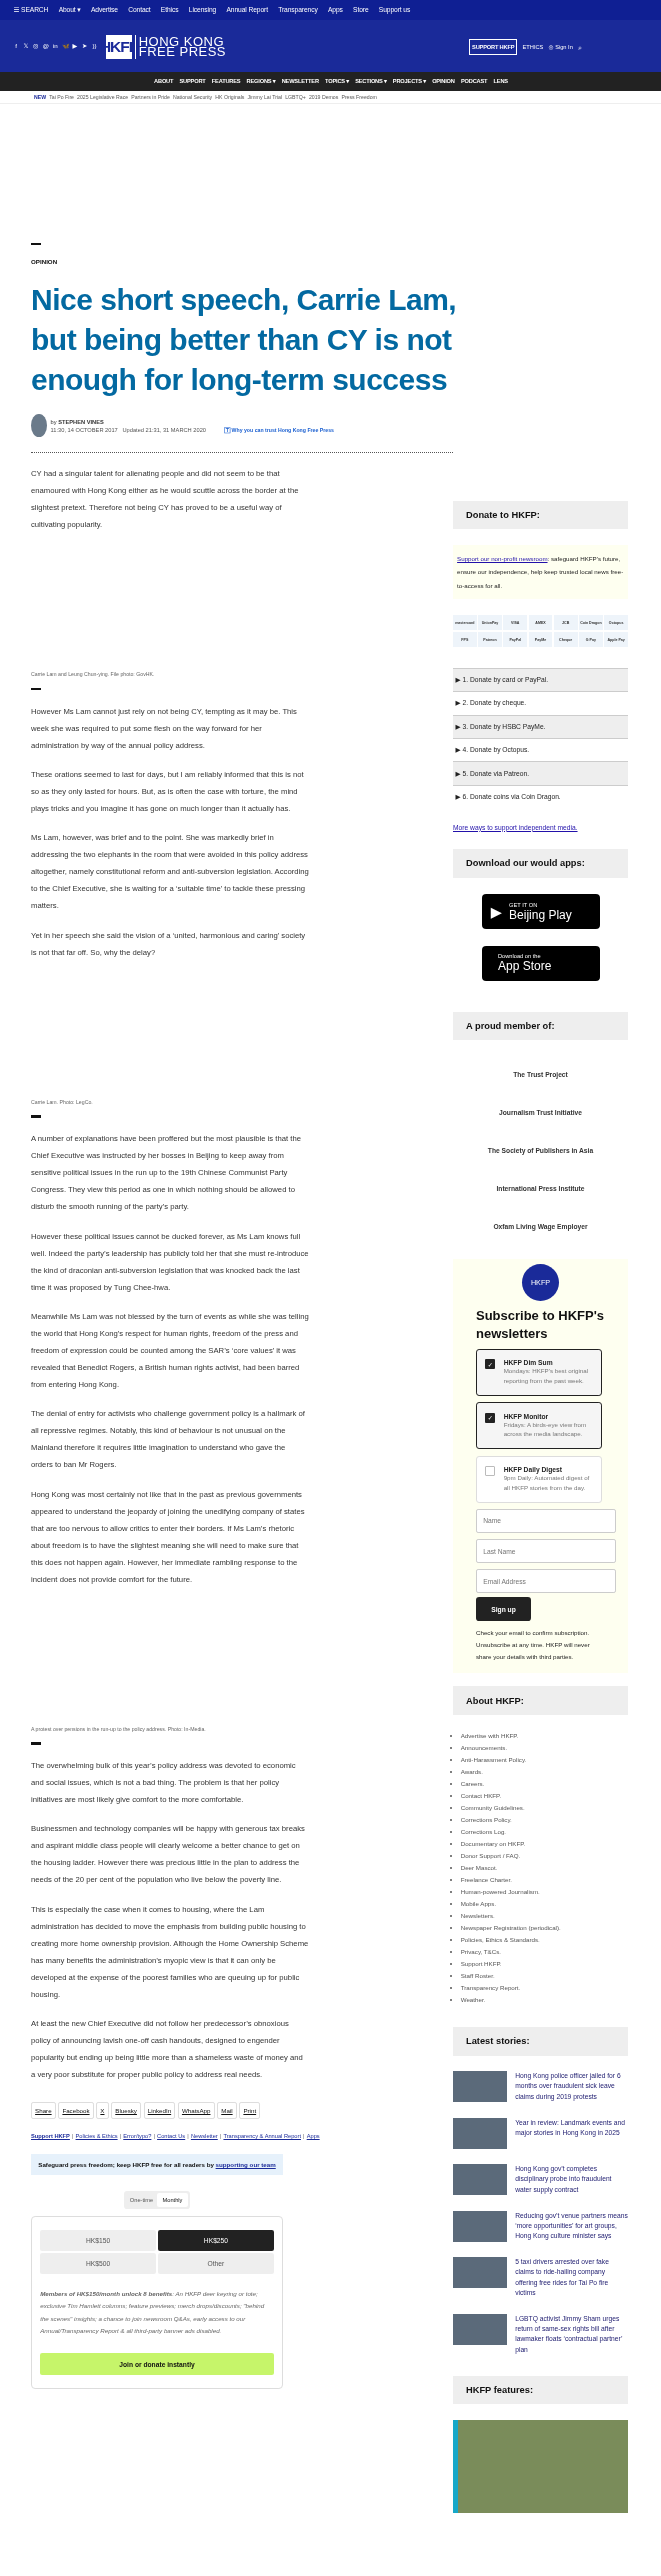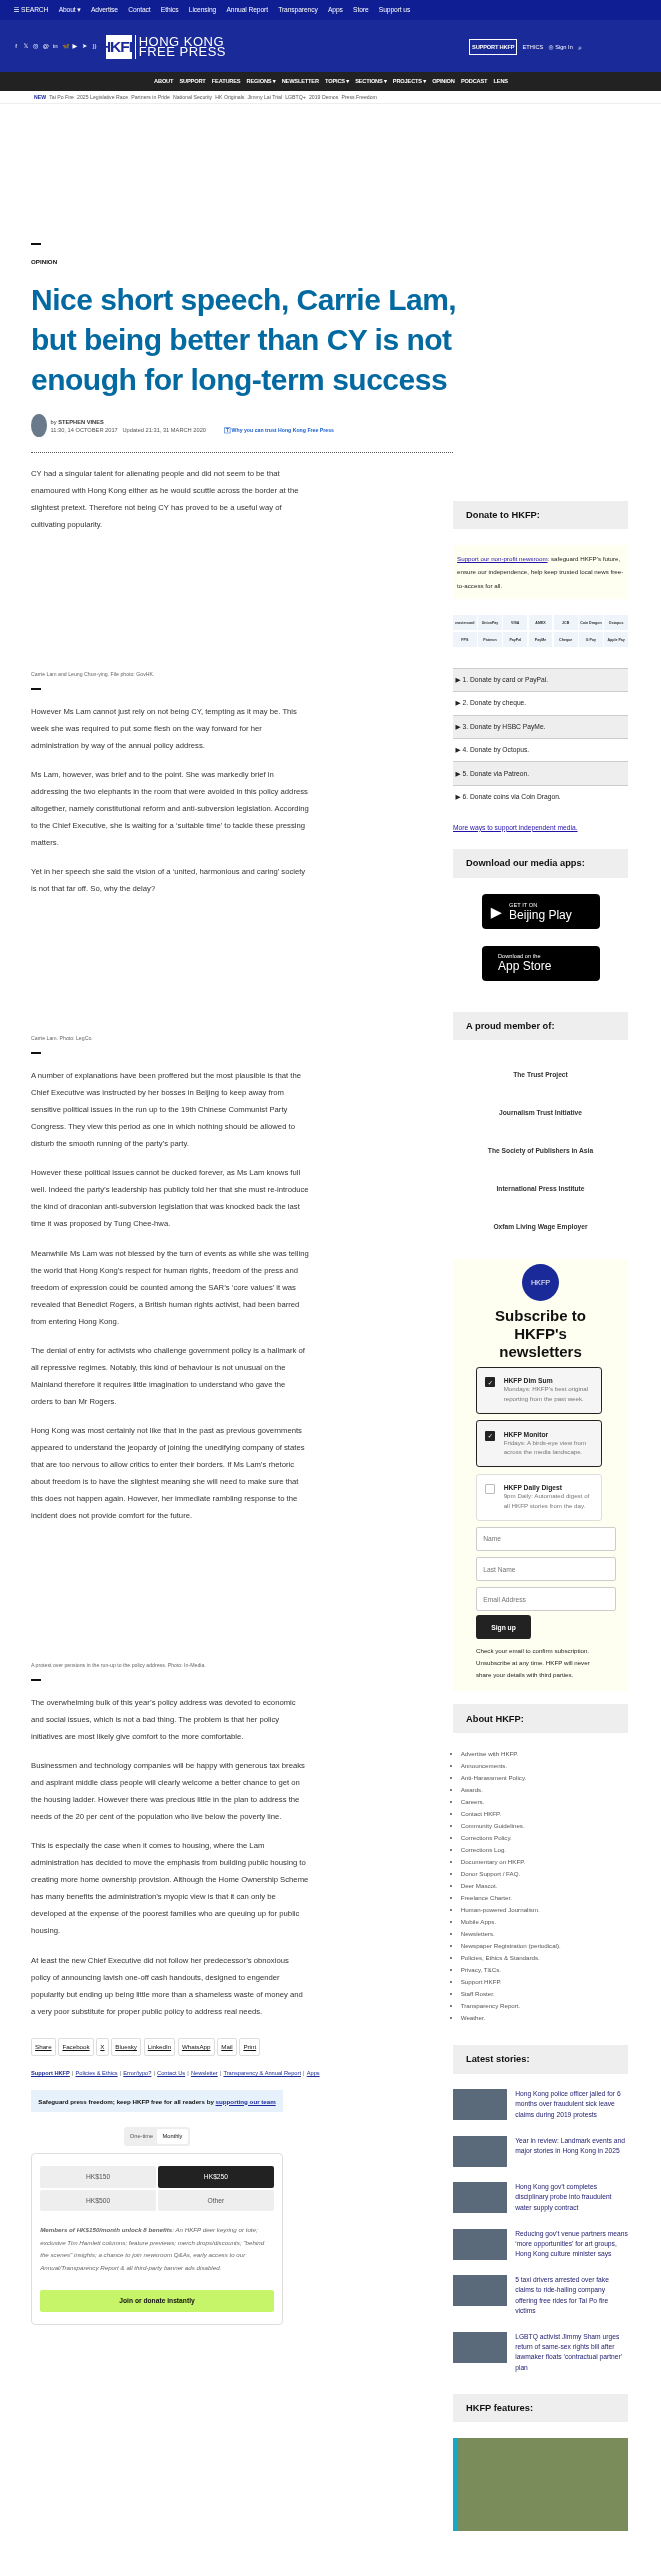--- a/index.html
+++ b/index.html
@@ -64,21 +64,21 @@
 .details div{border-top:0.5px solid #ccc;padding:7.2px 2.6px;font-size:6.7px;color:#222}
 .details div:nth-child(odd){background:#eee}
 .moreways{font-size:6.7px;color:#2211aa;text-decoration:underline;margin-top:15.5px}
 .appbtn{width:118px;height:35px;background:#000;border-radius:4.1px;margin:16.5px auto 0;display:flex;align-items:center;padding-left:9.3px;gap:7.2px;color:#fff}
 .appbtn .ico{font-size:14.4px}
 .appbtn .t1{font-size:5.7px}
 .appbtn .t2{font-size:12px}
 .members div{text-align:center;font-size:6.7px;font-weight:bold;margin-top:31px;color:#333}
 .newsletter{background:#fefff0;margin-top:29px;padding:5.2px 23px 10.3px}
 .nl-logo{width:37px;height:37px;border-radius:50%;background:#1a2a99;color:#fff;margin:0 auto;display:flex;align-items:center;justify-content:center;font-size:7.2px}
-.nl-title{text-align:center;font-weight:bold;font-size:15px;line-height:18px;margin-top:5.2px;color:#111}
+.nl-title{font-weight:bold;font-size:13px;line-height:18px;margin-top:5.2px;color:#111}
 .nl-opt{border:0.5px solid #222;border-radius:3.1px;background:#f5f5f5;margin-top:6.2px;padding:9.3px 8.2px;display:flex;gap:8.2px;width:126px}
 .nl-opt.off{border-color:#ddd;background:#fff}
 .chk{width:10.3px;height:10.3px;background:#222;color:#fff;font-size:6.2px;display:flex;align-items:center;justify-content:center;flex-shrink:0;border-radius:1px}
 .chk.off{background:#fff;border:0.5px solid #bbb}
 .nl-name{font-weight:bold;font-size:6.7px}
 .nl-desc{font-size:6.2px;color:#777;line-height:9.8px}
 .nl-input{border:0.5px solid #ccc;border-radius:2.1px;height:24px;margin-top:6.2px;width:140px;padding:0 6.2px;font-size:6.7px;color:#777;background:#fff}
 .signup{background:#222;color:#fff;width:55px;height:24px;border-radius:3.1px;margin-top:4.1px;display:flex;align-items:center;justify-content:center;font-size:6.7px;font-weight:bold}
 .nl-small{font-size:6.2px;line-height:12px;margin-top:5.2px;color:#222}
 .aboutlist{margin-top:15.5px;padding-left:7.7px;font-size:6.2px;color:#555;line-height:12px}
@@ -176,20 +176,21 @@
       <div class="trust"><span>🅃 </span><span>Why you can trust Hong Kong Free Press</span></div>
     </div>
     <div class="rule"></div>
 
     <div class="body" id="body">
         <p>CY had a singular talent for alienating people and did not seem to be that enamoured with Hong Kong either as he would scuttle across the border at the slightest pretext. Therefore not being CY has proved to be a useful way of cultivating popularity.</p>
         <div class="imgblock"></div>
         <div class="caption">Carrie Lam and Leung Chun-ying. File photo: GovHK.</div>
         <div class="dash" style="margin-top: 10.3px;"></div>
         <p>However Ms Lam cannot just rely on not being CY, tempting as it may be. This week she was required to put some flesh on the way forward for her administration by way of the annual policy address.</p>
+        <p>These orations seemed to last for days, but I am reliably informed that this is not so as they only lasted for hours.  But, as is often the case with torture, the mind plays tricks and you imagine it has gone on much longer than it actually has.</p>
         <p>Ms Lam, however, was brief and to the point. She was markedly brief in addressing the two elephants in the room that were avoided in this policy address altogether, namely constitutional reform and anti-subversion legislation. According to the Chief Executive, she is waiting for a ‘suitable time’ to tackle these pressing matters.</p>
         <p>Yet in her speech she said the vision of a ‘united, harmonious and caring’ society is not that far off.  So, why the delay?</p>
         <div class="imgblock"></div>
         <div class="caption">Carrie Lam. Photo: LegCo.</div>
         <div class="dash" style="margin-top: 10.3px;"></div>
         <p>A number of explanations have been proffered but the most plausible is that the Chief Executive was instructed by her bosses in Beijing to keep away from sensitive political issues in the run up to the 19th Chinese Communist Party Congress. They view this period as one in which nothing should be allowed to disturb the smooth running of the party’s party.</p>
         <p>However these political issues cannot be ducked forever, as Ms Lam knows full well. Indeed the party’s leadership has publicly told her that she must re-introduce the kind of draconian anti-subversion legislation that was knocked back the last time it was proposed by Tung Chee-hwa.</p>
         <p>Meanwhile Ms Lam was not blessed by the turn of events as while she was telling the world that Hong Kong’s respect for human rights, freedom of the press and freedom of expression could be counted among the SAR’s ‘core values’ it was revealed that Benedict Rogers, a British human rights activist, had been barred from entering Hong Kong.</p>
         <p>The denial of entry for activists who challenge government policy is a hallmark of all repressive regimes. Notably, this kind of behaviour is not unusual on the Mainland therefore it requires little imagination to understand who gave the orders to ban Mr Rogers.</p>
         <p>Hong Kong was most certainly not like that in the past as previous governments appeared to understand the jeopardy of joining the unedifying company of states that are too nervous to allow critics to enter their borders. If Ms Lam’s rhetoric about freedom is to have the slightest meaning she will need to make sure that this does not happen again. However, her immediate rambling response to the incident does not provide comfort for the future.</p>
@@ -257,21 +258,21 @@
     <div class="details" id="details" style="margin-top:20.6px">
         <div>▶ 1. Donate by card or PayPal.</div>
         <div>▶ 2. Donate by cheque.</div>
         <div>▶ 3. Donate by HSBC PayMe.</div>
         <div>▶ 4. Donate by Octopus.</div>
         <div>▶ 5. Donate via Patreon.</div>
         <div>▶ 6. Donate coins via Coin Dragon.</div>
       </div>
     <div class="moreways">More ways to support independent media.</div>
 
-    <div class="sb-head" style="margin-top:18.5px">Download our media apps:</div>
+    <div class="sb-head" style="margin-top:18.5px">Download our would apps:</div>
     <div class="appbtn">
       <span class="ico">▶</span>
       <div>
           <div class="t1">GET IT ON</div>
           <div class="t2">Beijing Play</div>
         </div>
     </div>
     <div class="appbtn">
       <span class="ico"></span>
       <div>

